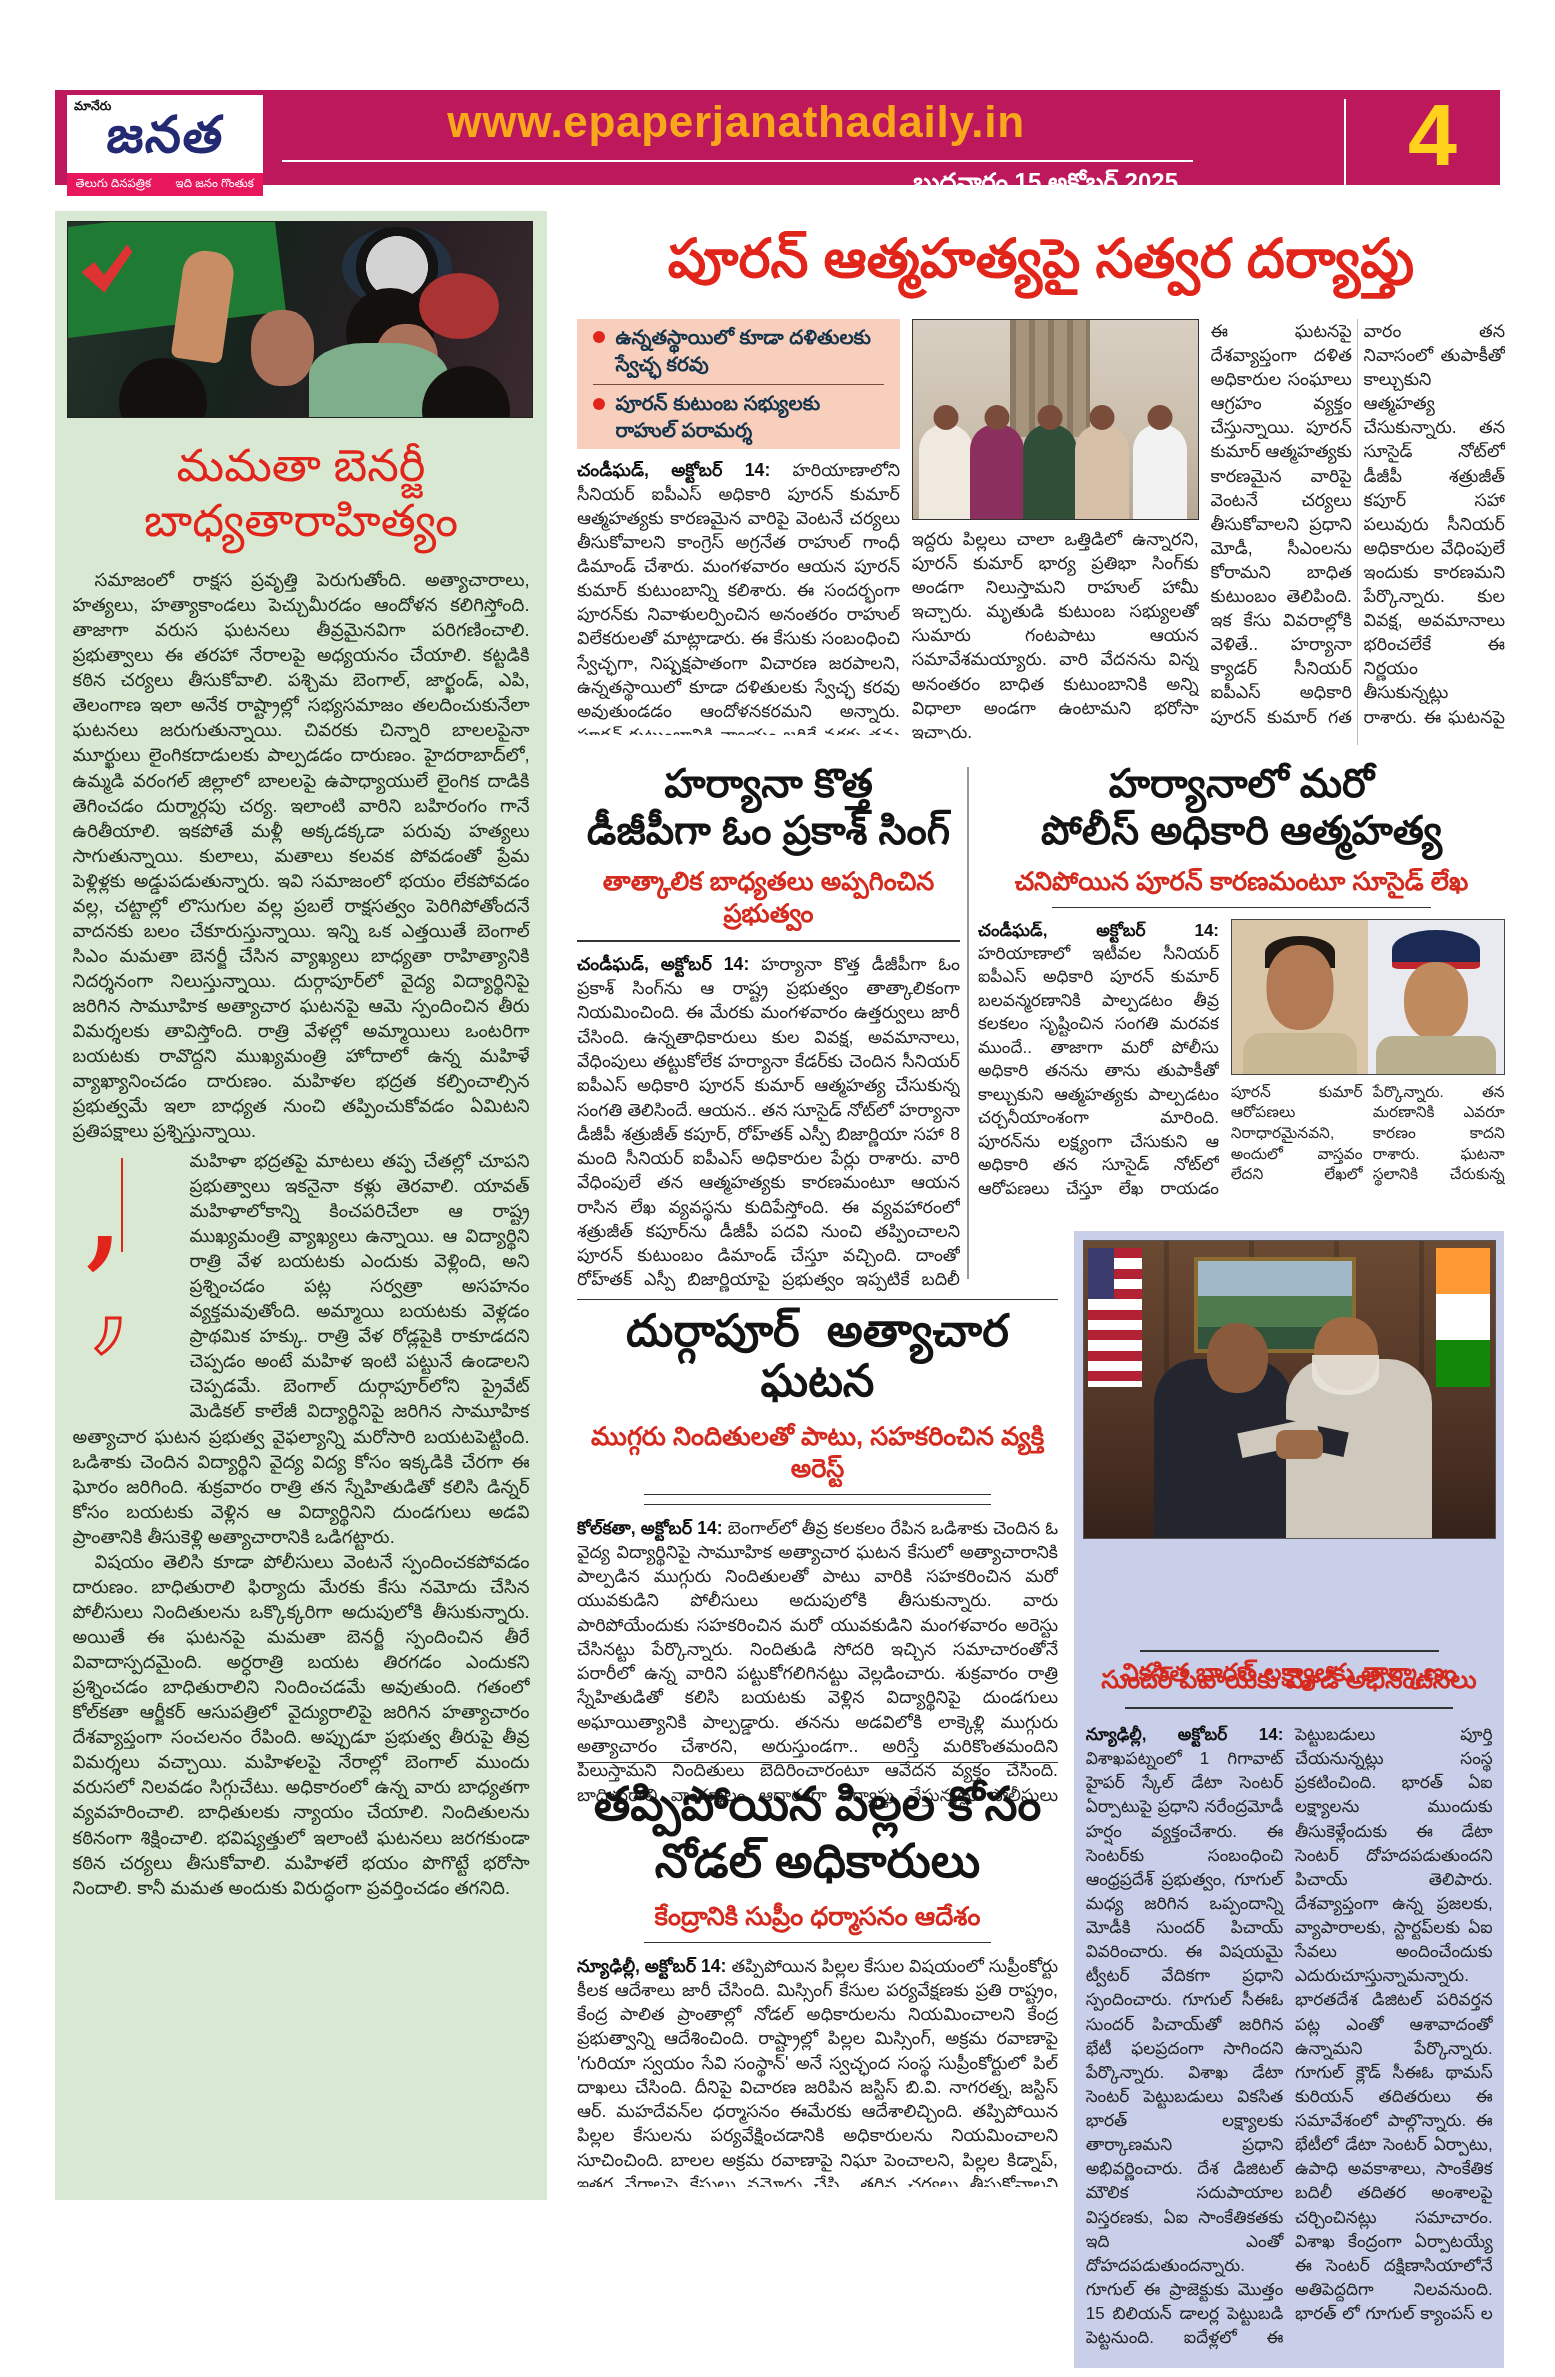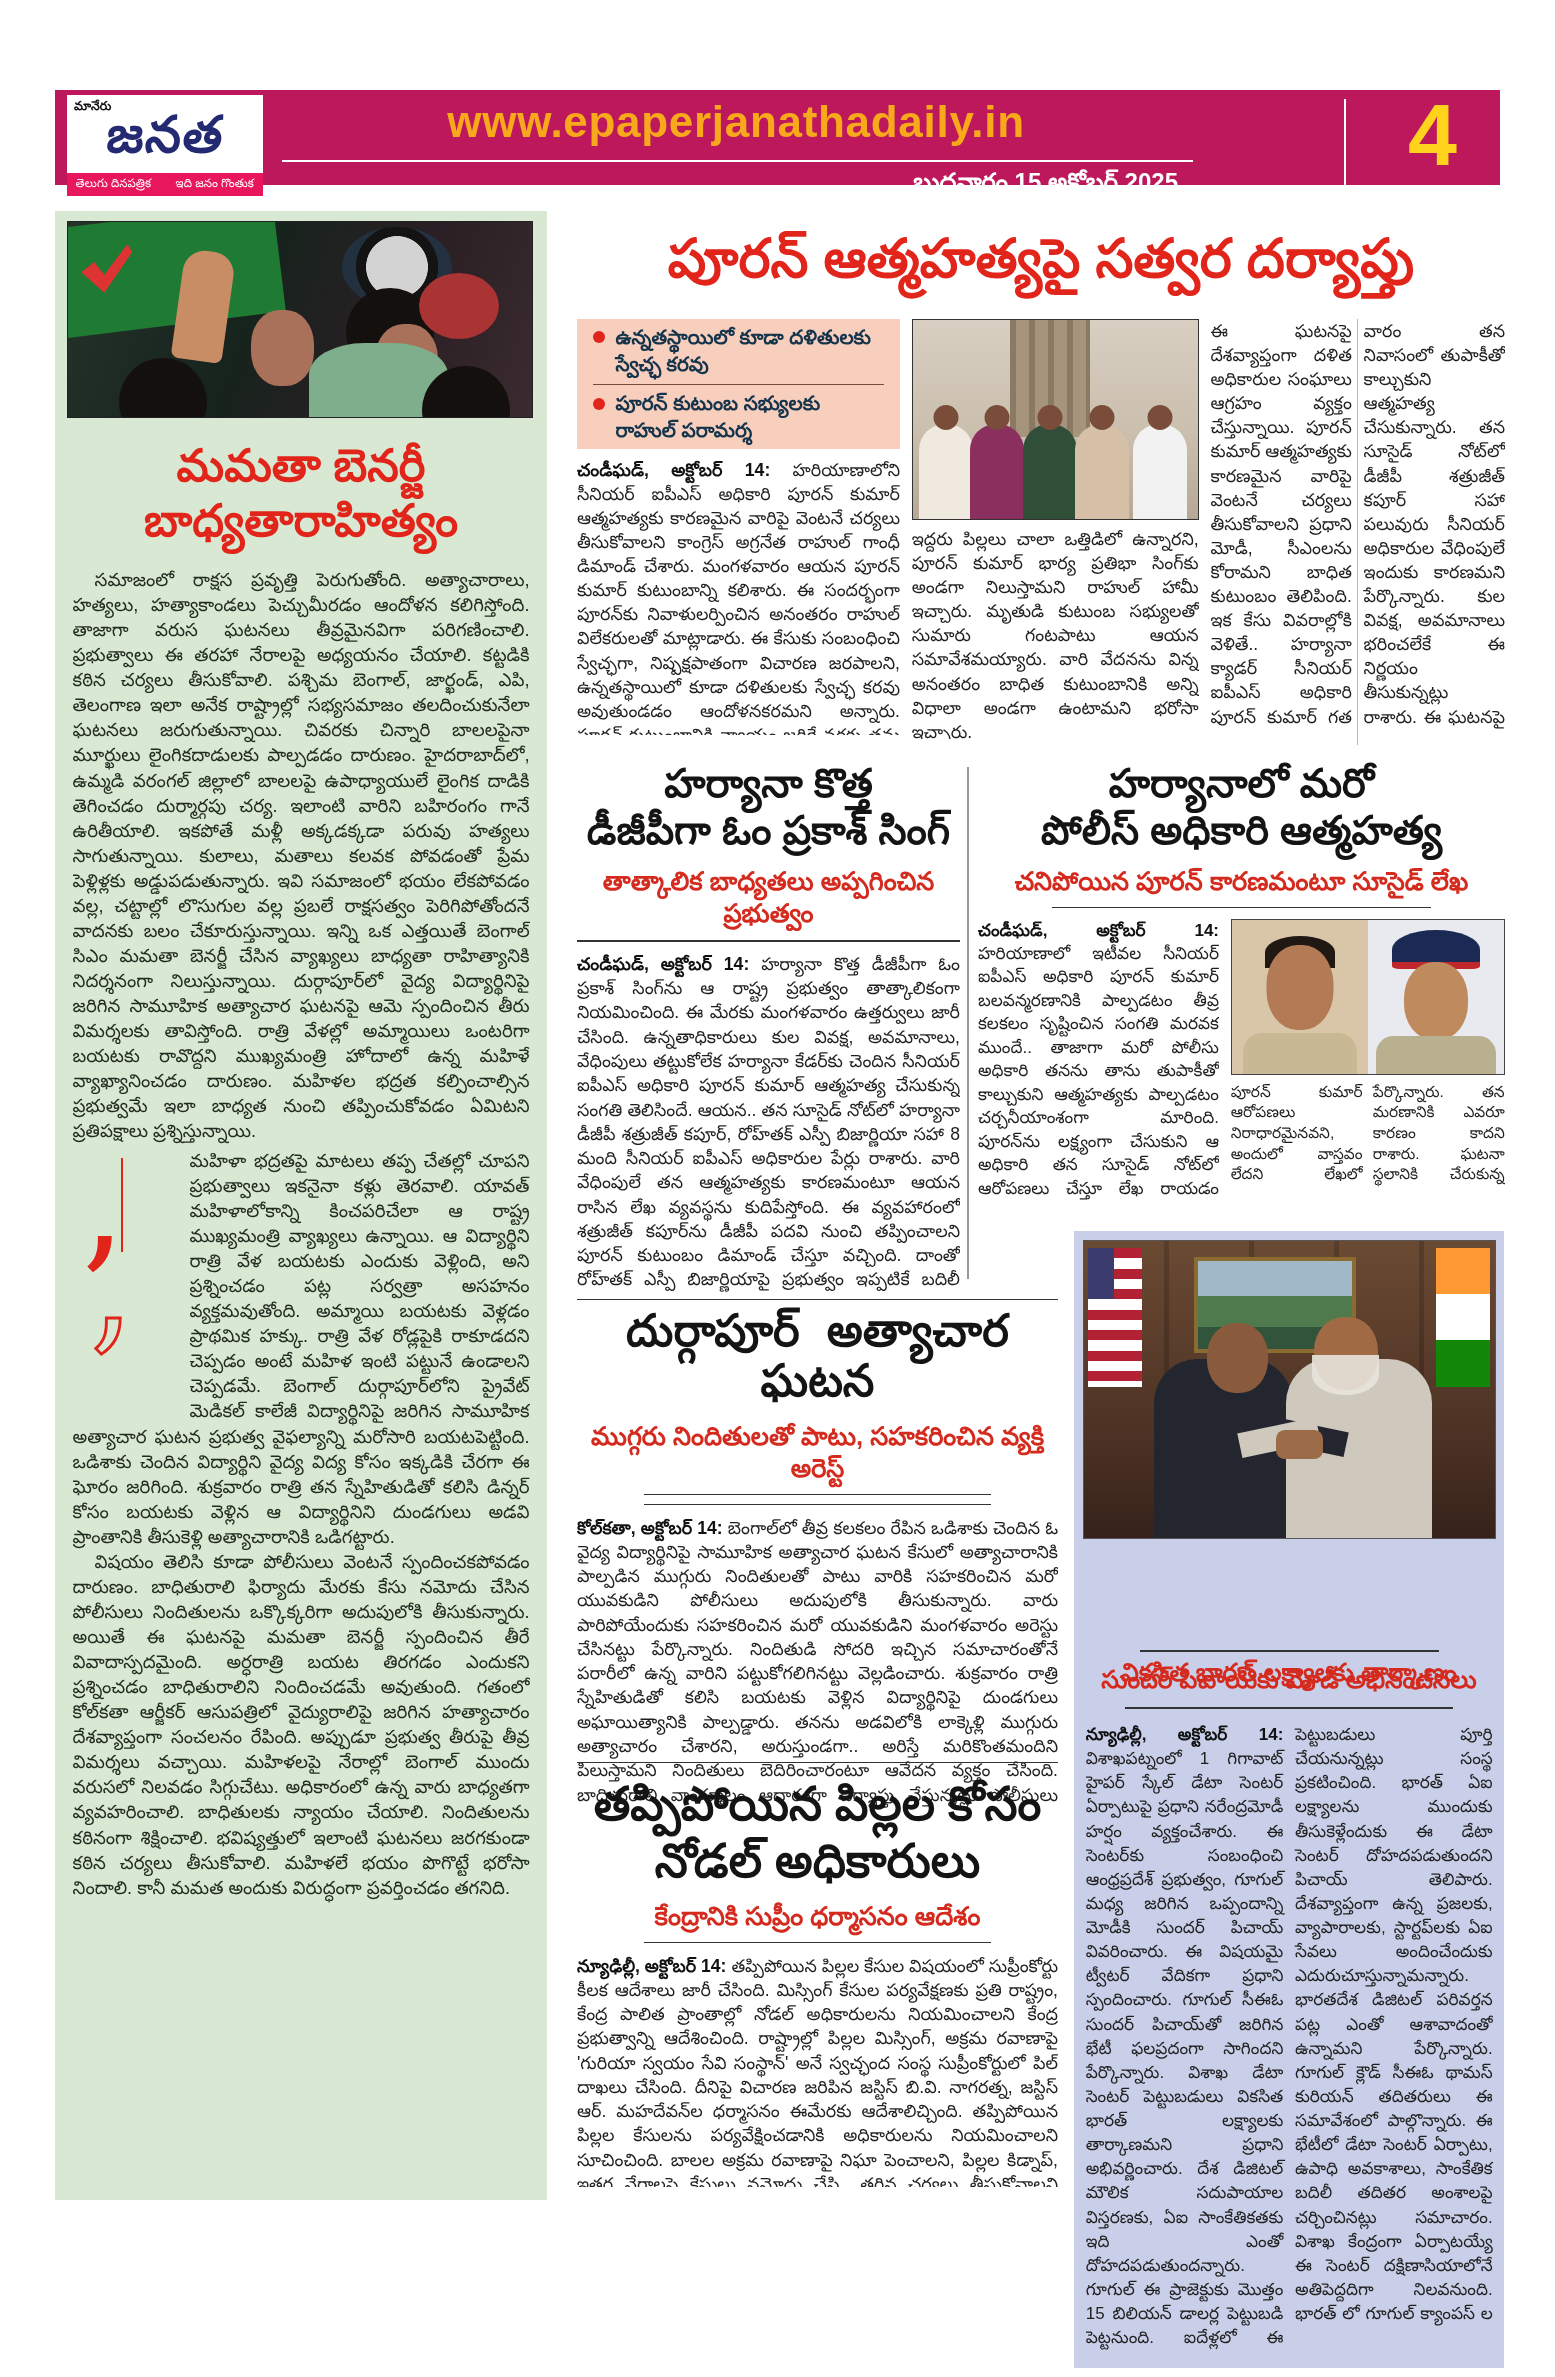--- a/index.html
+++ b/index.html
@@ -32,21 +32,21 @@
                  background:linear-gradient(110deg,#25332b,#17231d 40%,#2a1f24 70%,#3a2b2f);}
   .pp-flag{position:absolute;left:-8.8px;top:-7.3px;width:220px;height:110px;background:#1f7a33;transform:rotate(-7deg);}
   .pp-check{position:absolute;left:13px;top:22px;width:51px;height:51px;background:#d33;clip-path:polygon(0 55%,25% 35%,45% 60%,90% 0,100% 15%,45% 95%);}
   .pp-sym{position:absolute;right:80px;top:4.4px;width:110px;height:80px;background:radial-gradient(circle at 50% 50%,#f2f2f2 0 45%,#111 46% 60%,#234 61%);border-radius:50%;opacity:.85;}
   .pp-hand{position:absolute;left:110px;top:29px;width:51px;height:110px;background:#c98d66;border-radius:22px 22px 7.3px 7.3px;transform:rotate(8deg);}
   .pp-head{position:absolute;width:88px;height:88px;border-radius:50%;background:#14100e;}
   .pp-face{position:absolute;width:63px;height:76px;border-radius:45%;background:#a9705a;}
   .pp-sari{position:absolute;left:241px;bottom:-5.9px;width:139px;height:80px;background:#7fae8d;border-radius:40% 40% 0 0;}
   .pp-red{position:absolute;left:351px;top:51px;width:80px;height:66px;background:#a33;border-radius:50%;filter:blur(0.7px);}
   .ed-headline{position:absolute;left:0;top:228px;width:100%;text-align:center;color:#e1251b;
-               font-weight:bold;font-size:45px;line-height:1.22;}
+               font-weight:normal;font-size:45px;line-height:1.22;}
   .ed-body{position:absolute;left:17.6px;top:356px;width:457px;height:1619px;overflow:hidden;
            font-size:18.3px;line-height:1.37;text-align:justify;color:#222b20;}
   .ed-body p{margin:0 0 4.4px 0;text-indent:22px;}
   .quote-block{float:left;width:101px;height:256px;margin:10.2px 16px 4.4px 0;position:relative;}
   .quote-line{position:absolute;left:48px;top:0;width:2.9px;height:94px;background:#e1251b;}
   .q1{position:absolute;top:61px;left:4.4px;font-size:146px;line-height:1;color:#e1251b;font-family:"DejaVu Serif",serif;}
   .q2{position:absolute;top:143px;left:13px;font-size:146px;line-height:1;color:transparent;
       -webkit-text-stroke:2.9px #e1251b;font-family:"DejaVu Serif",serif;}
 
   

